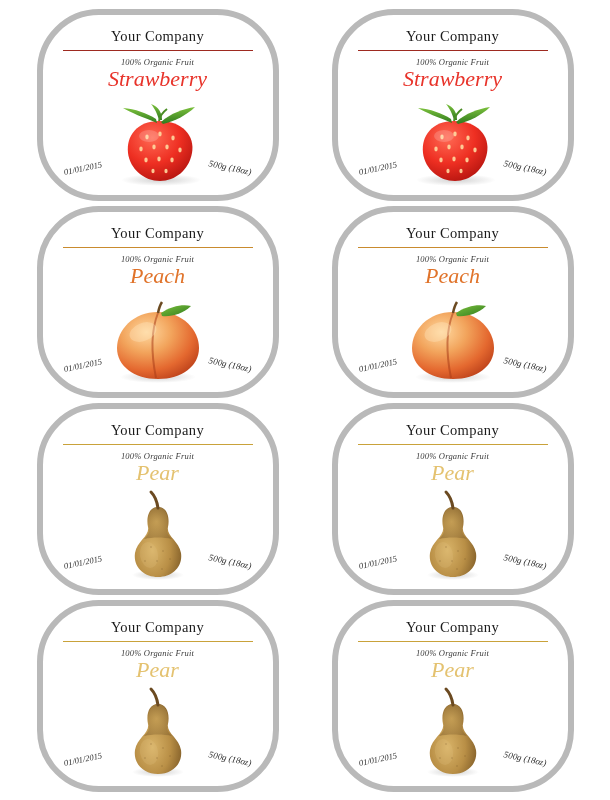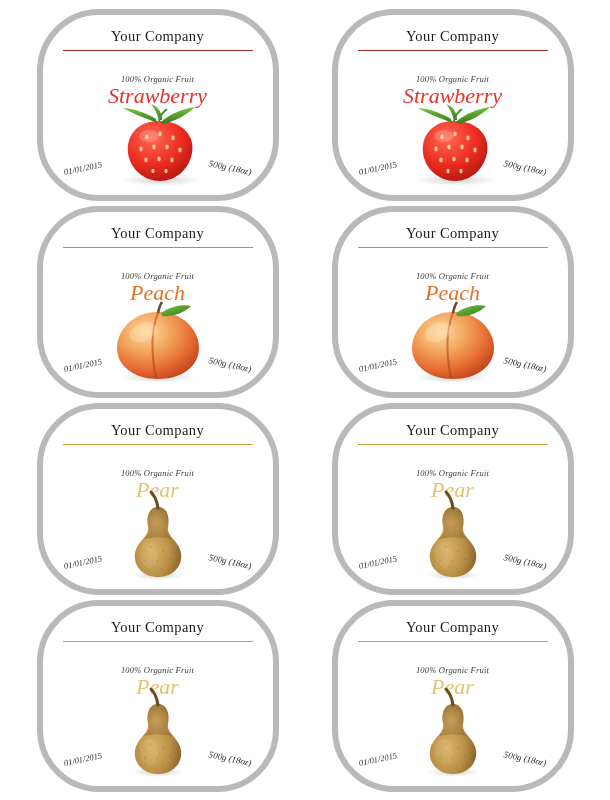--- a/index.html
+++ b/index.html
@@ -64,21 +64,21 @@
     height: 1px;
     margin: 6px auto 0 auto;
     width: 100%;
   }
 
   .organic {
     text-align: center;
     font-size: 8.5px;
     font-style: italic;
     color: #3b3b3b;
-    margin-top: 23px;
+    margin-top: 6px;
     font-family: "Liberation Serif", serif;
     letter-spacing: 0.2px;
   }
 
   .fruit-name {
     text-align: center;
     font-size: 22px;
     font-style: italic;
     font-family: "Liberation Serif", serif;
     margin-top: -1px;

